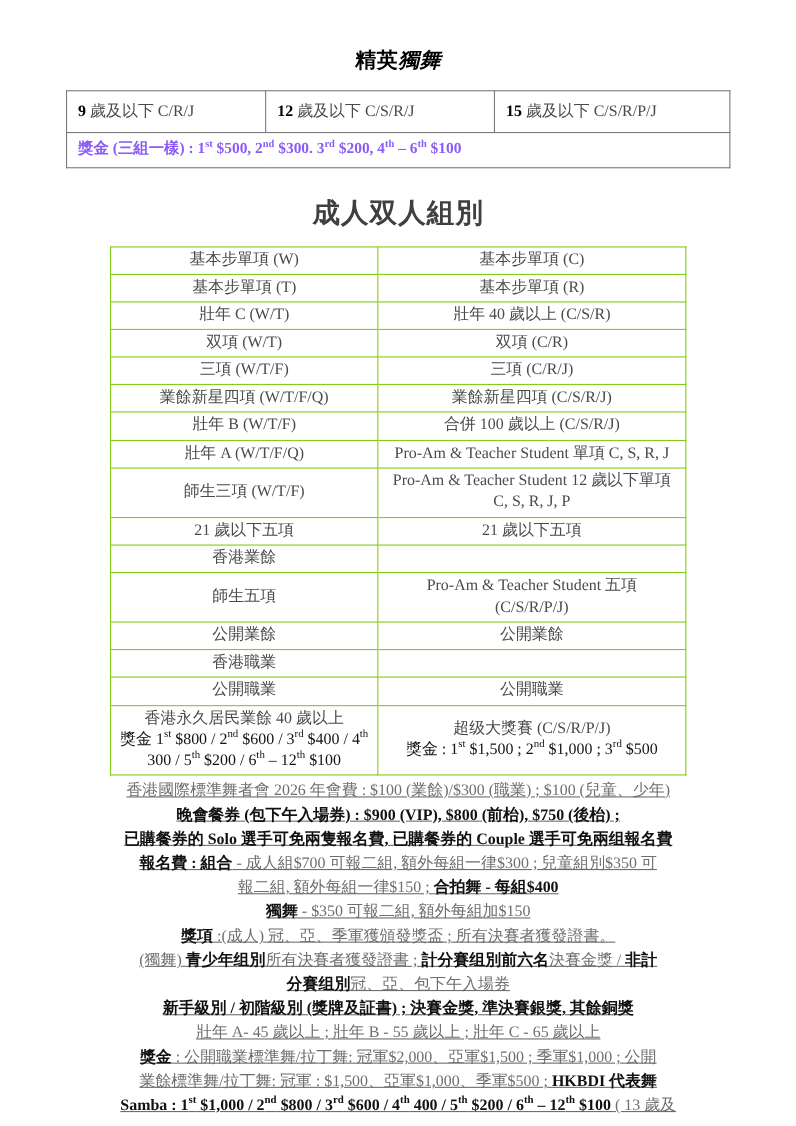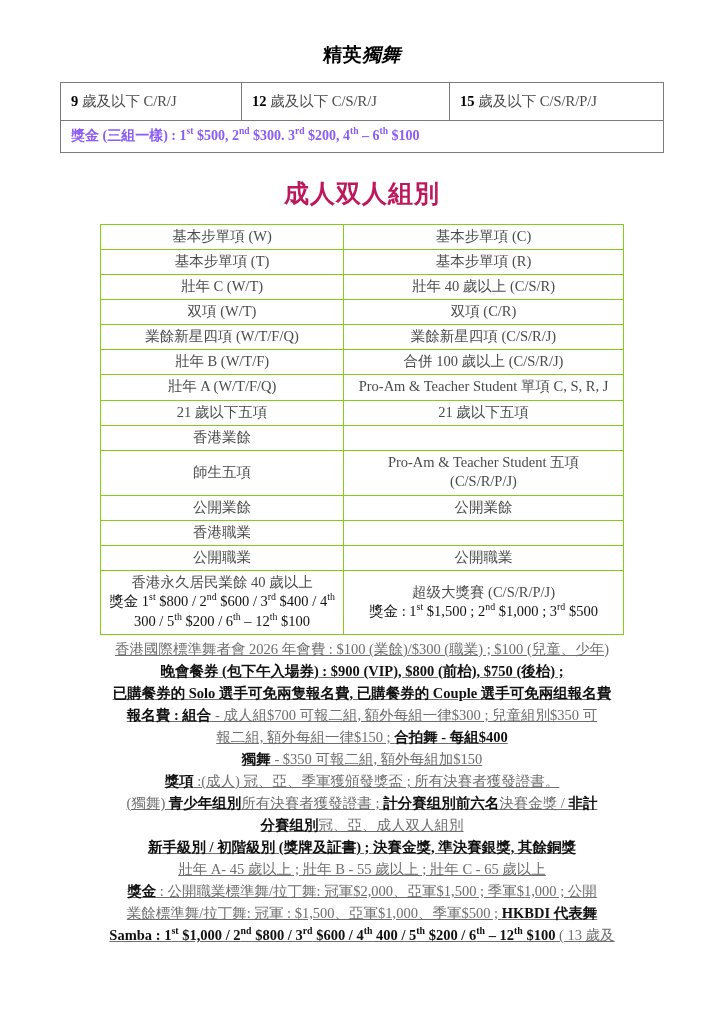--- a/index.html
+++ b/index.html
@@ -31,21 +31,21 @@
     padding-top: 42px;
     letter-spacing: 0.5px;
   }
   .h-solo .ital {
     font-style: italic;
   }
   .h-couple {
     text-align: center;
     font-size: 25px;
     font-weight: bold;
-    color: #be185d;
+    color: #404040;
     margin: 0;
     padding-top: 24px;
     padding-bottom: 14px;
     letter-spacing: 1px;
   }
 
   
   .tbl-solo {
     border-collapse: collapse;
     margin: 14px auto 0 auto;
@@ -164,30 +164,38 @@
         </tr>
         <tr>
           <td class="left">壯年 C (W/T)</td>
           <td class="right">壯年 40 歲以上  (C/S/R)</td>
         </tr>
         <tr>
           <td class="left">双項  (W/T)</td>
           <td class="right">双項  (C/R)</td>
         </tr>
         <tr>
+          <td class="left">三項  (W/T/F)</td>
+          <td class="right">三項  (C/R/J)</td>
+        </tr>
+        <tr>
           <td class="left">業餘新星四項  (W/T/F/Q)</td>
           <td class="right">業餘新星四項  (C/S/R/J)</td>
         </tr>
         <tr>
           <td class="left">壯年 B (W/T/F)</td>
           <td class="right">合併 100 歲以上  (C/S/R/J)</td>
         </tr>
         <tr>
           <td class="left">壯年 A (W/T/F/Q)</td>
           <td class="right">Pro-Am &amp; Teacher Student  單項  C, S, R, J</td>
+        </tr>
+        <tr>
+          <td class="left">師生三項  (W/T/F)</td>
+          <td class="right tall">Pro-Am &amp; Teacher Student 12 歲以下單項<br>C, S, R, J, P</td>
         </tr>
         <tr>
           <td class="left">21 歲以下五項</td>
           <td class="right">21 歲以下五項</td>
         </tr>
         <tr>
           <td class="left">香港業餘</td>
           <td class="right"></td>
         </tr>
         <tr>
@@ -231,21 +239,21 @@
     <p><span class="b">報名費 : 組合</span><span> -  成人組$700 可報二組, 額外每組一律$300 ; 兒童組別$350 可</span></p>
 
     <p><span>報二組, 額外每組一律$150 ; </span><span class="b">合拍舞  -  每組$400</span></p>
 
     <p><span class="b">獨舞</span><span> - $350 可報二組, 額外每組加$150</span></p>
 
     <p><span class="b">獎項</span><span> :(成人) 冠、亞、季軍獲頒發獎盃 ; 所有決賽者獲發證書。</span></p>
 
     <p><span>(獨舞) </span><span class="b">青少年组別</span><span>所有決賽者獲發證書 ; </span><span class="b">計分賽组別前六名</span><span>決賽金獎 / </span><span class="b">非計</span></p>
 
-    <p><span class="b">分賽组別</span><span>冠、亞、成人双人組別</span></p>
+    <p><span class="b">分賽组別</span><span>冠、亞、包下午入場券</span></p>
 
     <p class="b">新手級別 /  初階級別 (獎牌及証書) ; 決賽金獎, 準決賽銀獎, 其餘銅獎</p>
 
     <p>壯年 A- 45 歲以上 ; 壯年 B - 55 歲以上 ; 壯年 C - 65 歲以上</p>
 
     <p><span class="b">獎金</span><span> : 公開職業標準舞/拉丁舞: 冠軍$2,000、亞軍$1,500 ; 季軍$1,000 ; 公開</span></p>
 
     <p><span>業餘標準舞/拉丁舞: 冠軍 : $1,500、亞軍$1,000、季軍$500 ; </span><span class="b">HKBDI 代表舞</span></p>
 
     <p><span class="b">Samba : 1</span><sup class="b">st</sup><span class="b"> $1,000 / 2</span><sup class="b">nd</sup><span class="b"> $800 / 3</span><sup class="b">rd</sup><span class="b"> $600 / 4</span><sup class="b">th</sup><span class="b"> 400 / 5</span><sup class="b">th</sup><span class="b"> $200 / 6</span><sup class="b">th</sup><span class="b"> – 12</span><sup class="b">th</sup><span class="b"> $100 </span><span>( 13 歲及</span></p>

